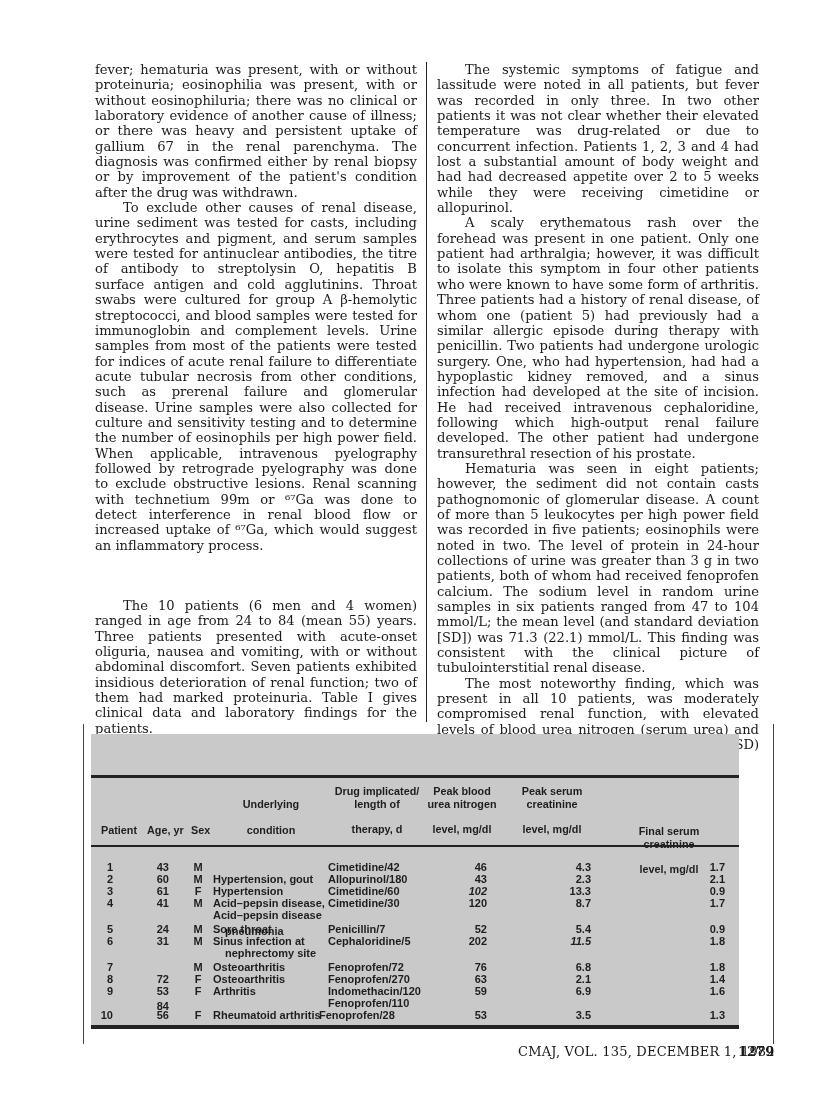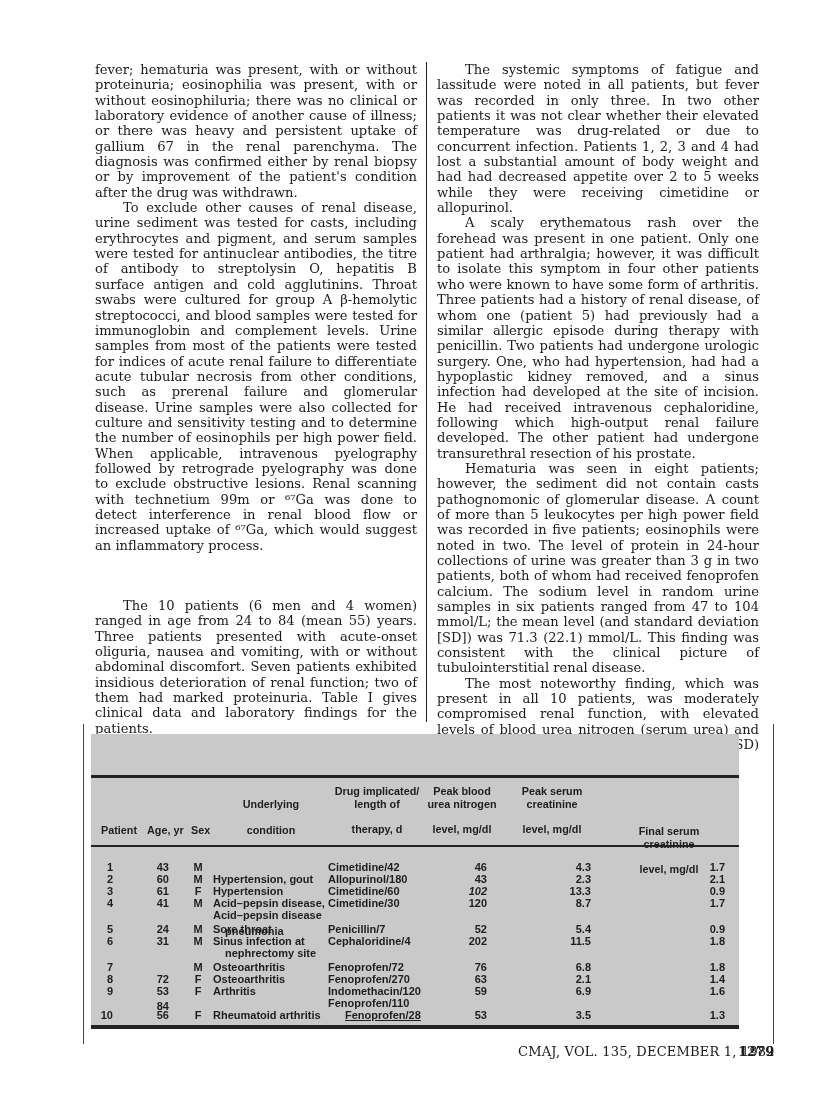--- a/index.html
+++ b/index.html
@@ -135,23 +135,23 @@
         <div class="cell " style="left: 237px; top: 189px; width: 120px;">Penicillin/7</div>
         <div class="cell r" style="left: 344px; top: 189px; width: 52px;">52</div>
         <div class="cell r" style="left: 470px; top: 189px; width: 30px;">5.4</div>
         <div class="cell r" style="left: 596px; top: 189px; width: 38px;">0.9</div>
       </div>
       <div>
         <div class="cell r" style="left: 6px; top: 201px; width: 16px;">6</div>
         <div class="cell r" style="left: 52px; top: 201px; width: 26px;">31</div>
         <div class="cell c" style="left: 100px; top: 201px; width: 14px;">M</div>
         <div class="cell " style="left: 122px; top: 201px; width: 140px;">Sinus infection at</div>
-        <div class="cell " style="left: 237px; top: 201px; width: 120px;">Cephaloridine/4</div>
+        <div class="cell " style="left: 237px; top: 201px; width: 120px;">Cephaloridine/5</div>
         <div class="cell r" style="left: 344px; top: 201px; width: 52px;">202</div>
-        <div class="cell r" style="left: 470px; top: 201px; width: 30px;">11.5</div>
+        <div class="cell r" style="left: 470px; top: 201px; width: 30px; font-style: italic;">11.5</div>
         <div class="cell r" style="left: 596px; top: 201px; width: 38px;">1.8</div>
         <div class="cell" style="left: 134px; top: 213px;">nephrectomy site</div>
       </div>
       <div>
         <div class="cell r" style="left: 6px; top: 227px; width: 16px;">7</div>
         <div class="cell r" style="left: 52px; top: 227px; width: 26px; margin-top: 39px;">84</div>
         <div class="cell c" style="left: 100px; top: 227px; width: 14px;">M</div>
         <div class="cell " style="left: 122px; top: 227px; width: 140px;">Osteoarthritis</div>
         <div class="cell " style="left: 237px; top: 227px; width: 120px;">Fenoprofen/72</div>
         <div class="cell r" style="left: 344px; top: 227px; width: 52px;">76</div>
@@ -176,21 +176,21 @@
         <div class="cell " style="left: 237px; top: 251px; width: 120px;">Indomethacin/120</div>
         <div class="cell r" style="left: 344px; top: 251px; width: 52px;">59</div>
         <div class="cell r" style="left: 470px; top: 251px; width: 30px;">6.9</div>
         <div class="cell r" style="left: 596px; top: 251px; width: 38px;">1.6</div>
       </div>
       <div>
         <div class="cell r" style="left: 6px; top: 275px; width: 16px;">10</div>
         <div class="cell r" style="left: 52px; top: 275px; width: 26px;">56</div>
         <div class="cell c" style="left: 100px; top: 275px; width: 14px;">F</div>
         <div class="cell " style="left: 122px; top: 275px; width: 140px;">Rheumatoid arthritis</div>
-        <div class="cell " style="left: 254px; top: 275px; width: 120px; text-decoration: underline;">Fenoprofen/28</div>
+        <div class="cell " style="left: 228px; top: 275px; width: 120px;">Fenoprofen/28</div>
         <div class="cell r" style="left: 344px; top: 275px; width: 52px;">53</div>
         <div class="cell r" style="left: 470px; top: 275px; width: 30px;">3.5</div>
         <div class="cell r" style="left: 596px; top: 275px; width: 38px;">1.3</div>
         <div class="cell" style="left: 237px; top: 263px;">Fenoprofen/110</div>
       </div>
     </div>
 
   <div class="rule" style="top:291px;height:4px;"></div>
 </div>
 

